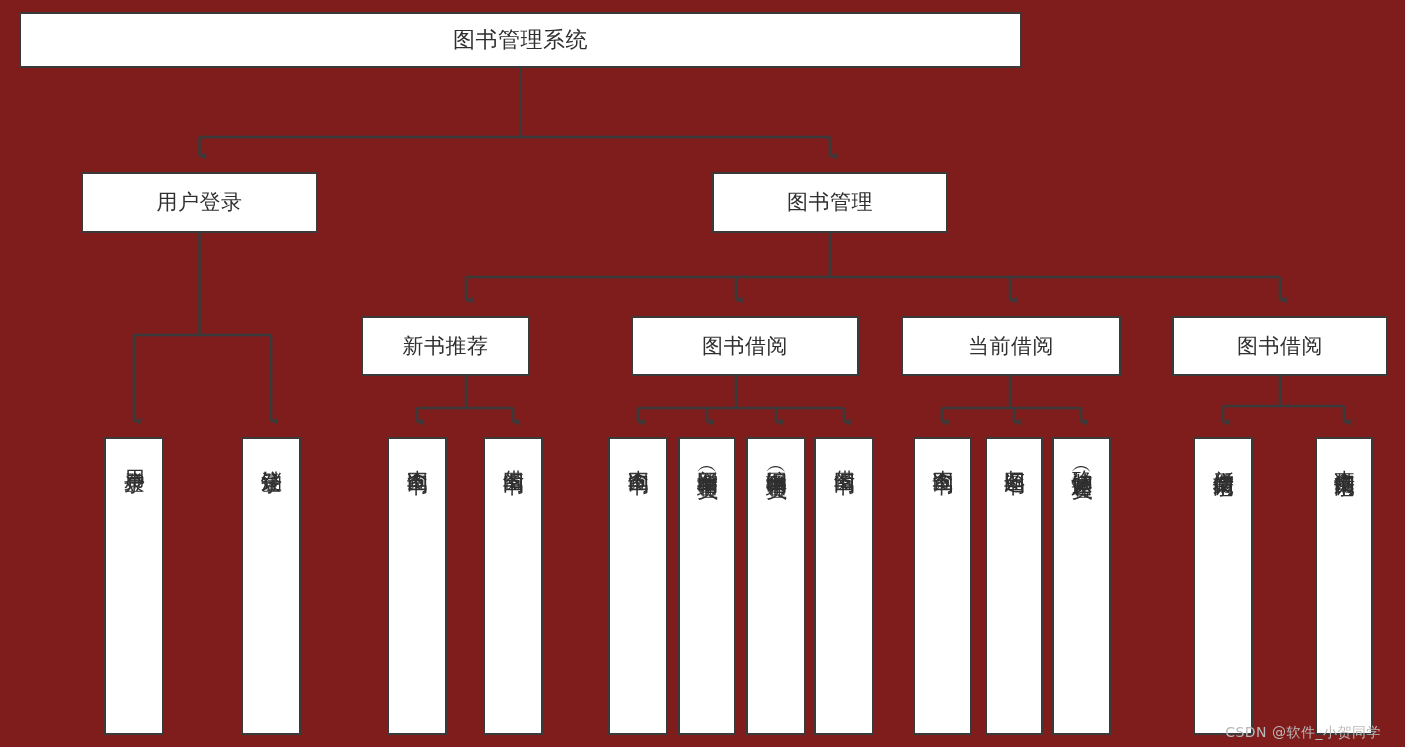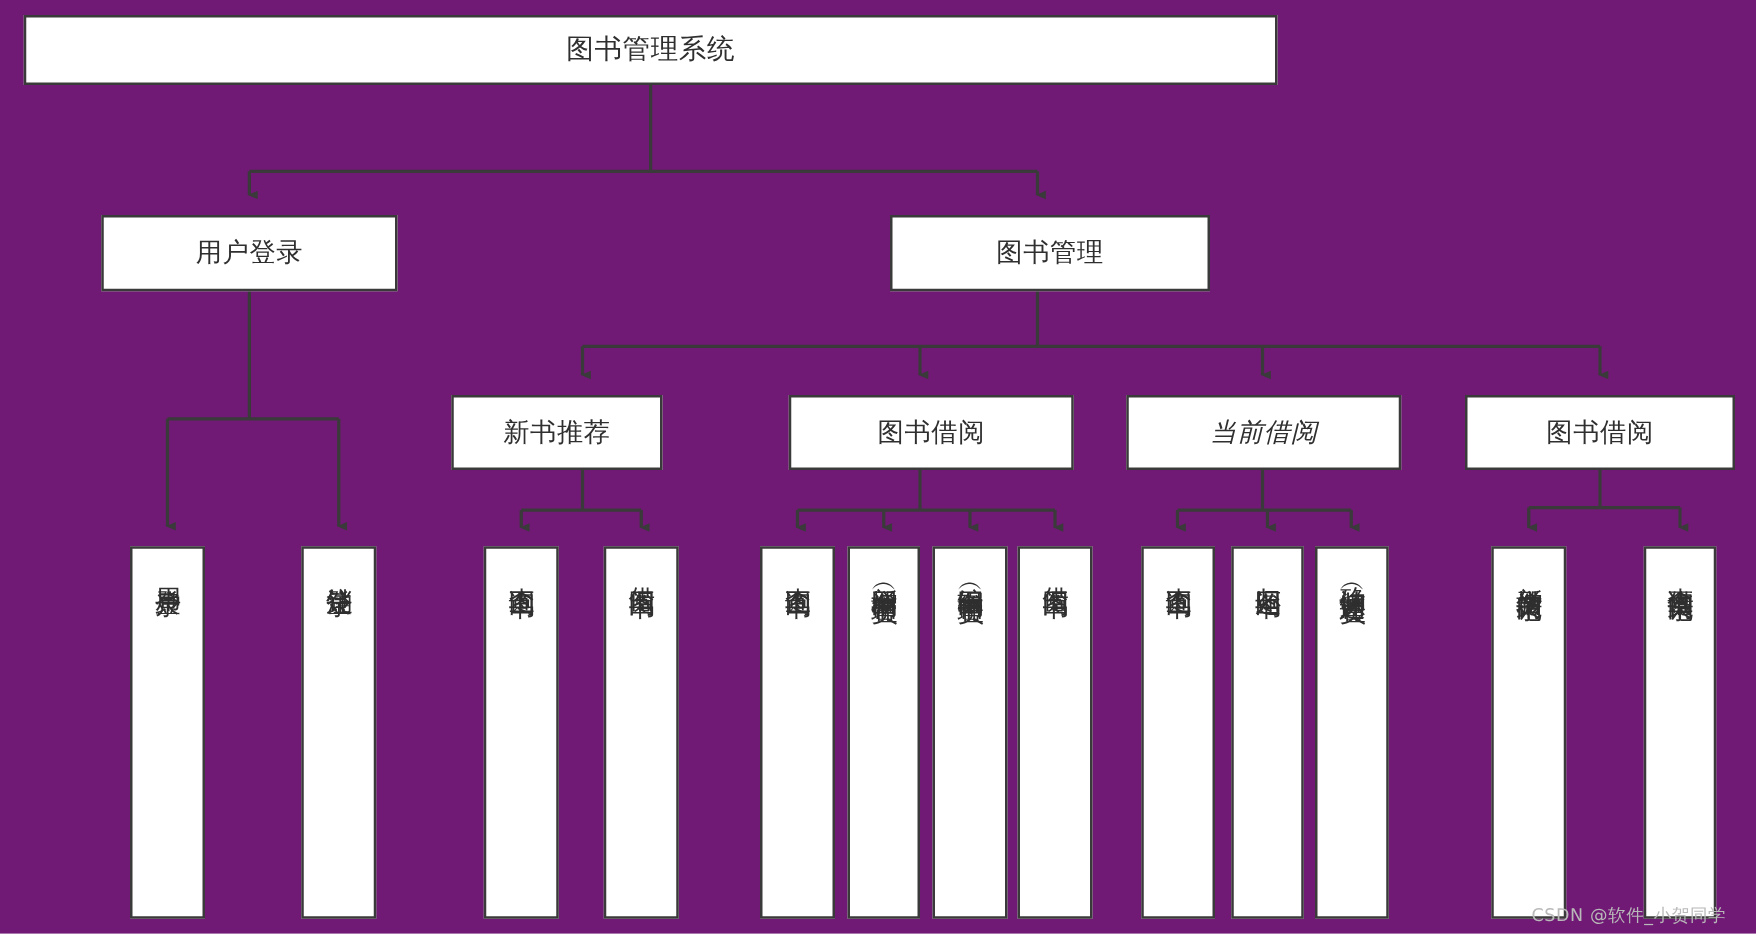--- a/index.html
+++ b/index.html
@@ -7,21 +7,21 @@
     padding: 0;
     background: #ffffff;
   }
   body {
     font-family: "DejaVu Sans", "Liberation Sans", sans-serif;
   }
   #diagram-root {
     position: relative;
     width: 1405px;
     height: 747px;
-    background: #701a75;
+    background: #7f1d1d;
     overflow: hidden;
   }
   svg#wires {
     position: absolute;
     left: 0;
     top: 0;
     width: 1405px;
     height: 747px;
   }
   .node {
@@ -126,31 +126,31 @@
     </g>
   </svg>
 
   <div class="node root h-node" style="left:19px; top:12px; width:1003px; height:56px;">
     <span class="label">图书管理系统</span>
   </div>
 
   <div class="node h-node" style="left:81px; top:172px; width:237px; height:61px;">
     <span class="label">用户登录</span>
   </div>
-  <div class="node h-node" style="left:712px; top:172px; width:256px; height:61px;">
+  <div class="node h-node" style="left:712px; top:172px; width:236px; height:61px;">
     <span class="label">图书管理</span>
   </div>
 
   <div class="node h-node" style="left:361px; top:316px; width:169px; height:60px;">
     <span class="label">新书推荐</span>
   </div>
   <div class="node h-node" style="left:631px; top:316px; width:228px; height:60px;">
     <span class="label">图书借阅</span>
   </div>
-  <div class="node h-node" style="left:901px; top:316px; width:220px; height:60px;font-style:italic;">
+  <div class="node h-node" style="left:901px; top:316px; width:220px; height:60px;">
     <span class="label">当前借阅</span>
   </div>
   <div class="node h-node" style="left:1172px; top:316px; width:216px; height:60px;">
     <span class="label">图书借阅</span>
   </div>
 
   <div class="node v-node" style="left:104px; top:437px; width:60px; height:298px;">
     <span class="label">用户登录</span>
   </div>
   <div class="node v-node" style="left:241px; top:437px; width:60px; height:298px;">

